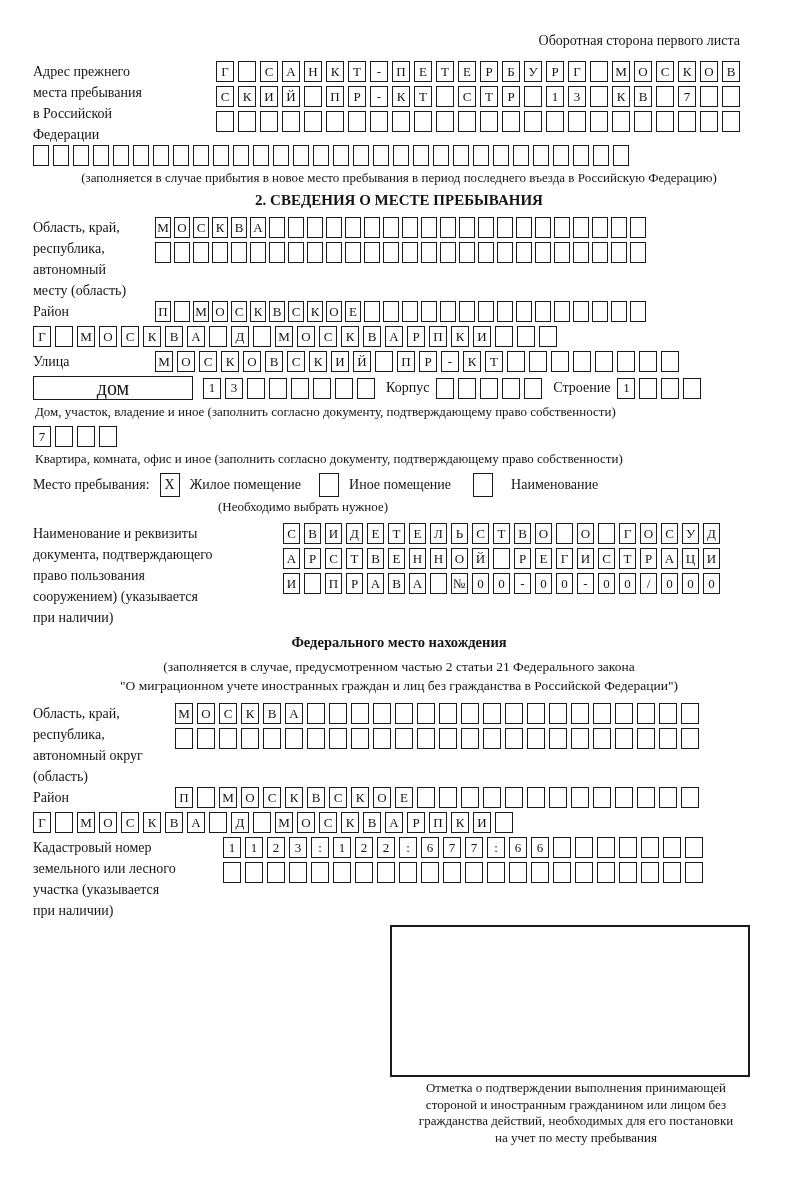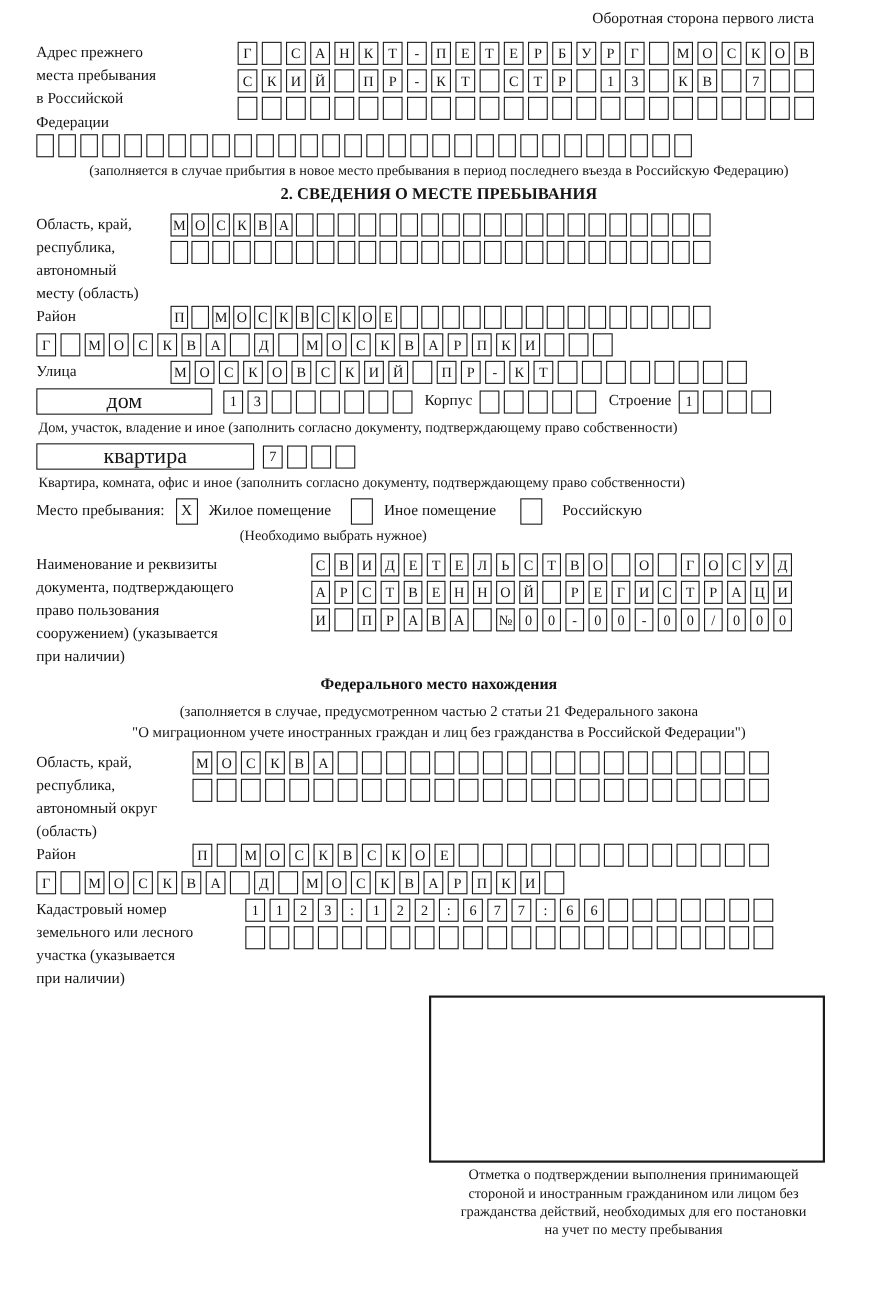--- a/index.html
+++ b/index.html
@@ -2,21 +2,21 @@
 <html><head>
 <meta charset="utf-8">
 <style>
   * { margin:0; padding:0; box-sizing:border-box; }
   html,body { width:800px; height:1180px; overflow:hidden; }
   body {
     background:#ffffff; color:#141414;
     font-family:"Liberation Serif","DejaVu Serif",serif;
     padding:6px 35px 0 33px; font-size:14px;
   }
-  .back-title { text-align:right; font-size:14px; padding-right:25px; margin-top:4px; }
+  .back-title { text-align:right; font-size:14px; padding-right:25px; margin-top:27px; }
 
   .block { display:flex; align-items:flex-start; }
   .label-col { font-size:14px; line-height:21px; flex:0 0 auto; }
   .rows-col { flex:1 1 auto; }
 
   .cellrow { display:flex; margin-bottom:4px; }
   .cell {
     display:inline-flex; align-items:center; justify-content:center;
     width:18px; height:21px; border:1.6px solid #1b1b1b; margin-right:4px;
     font-size:13px; flex:0 0 auto;
@@ -377,38 +377,37 @@
   <div class="cellrow" style="margin-bottom:0;">
       <span class="cell">1</span>
       <span class="cell"></span>
       <span class="cell"></span>
       <span class="cell"></span>
     </div>
 </div>
 <div class="caption">Дом, участок, владение и иное (заполнить согласно документу, подтверждающему право собственности)</div>
 
 <div class="inline-row">
-  <div class="widebox kv-box">квартира</div>
   <div class="cellrow" style="margin-bottom:0;">
       <span class="cell">7</span>
       <span class="cell"></span>
       <span class="cell"></span>
       <span class="cell"></span>
     </div>
 </div>
 <div class="caption">Квартира, комната, офис и иное (заполнить согласно документу, подтверждающему право собственности)</div>
 
 <div class="mesto-row">
   <span>Место пребывания:</span>
   <span class="chk">X</span>
   <span>Жилое помещение</span>
   <span class="chk" style="margin-left:18px;"></span>
   <span>Иное помещение</span>
   <span class="chk" style="margin-left:22px; margin-right:18px;"></span>
-  <span>Российскую</span>
+  <span>Наименование</span>
 </div>
 <div class="mesto-note">(Необходимо выбрать нужное)</div>
 
 <div class="block">
   <div class="label-col doc-label">
     <div>Наименование и реквизиты</div>
     <div>документа, подтверждающего</div>
     <div>право пользования</div>
     <div>сооружением) (указывается</div>
     <div>при наличии)</div>

